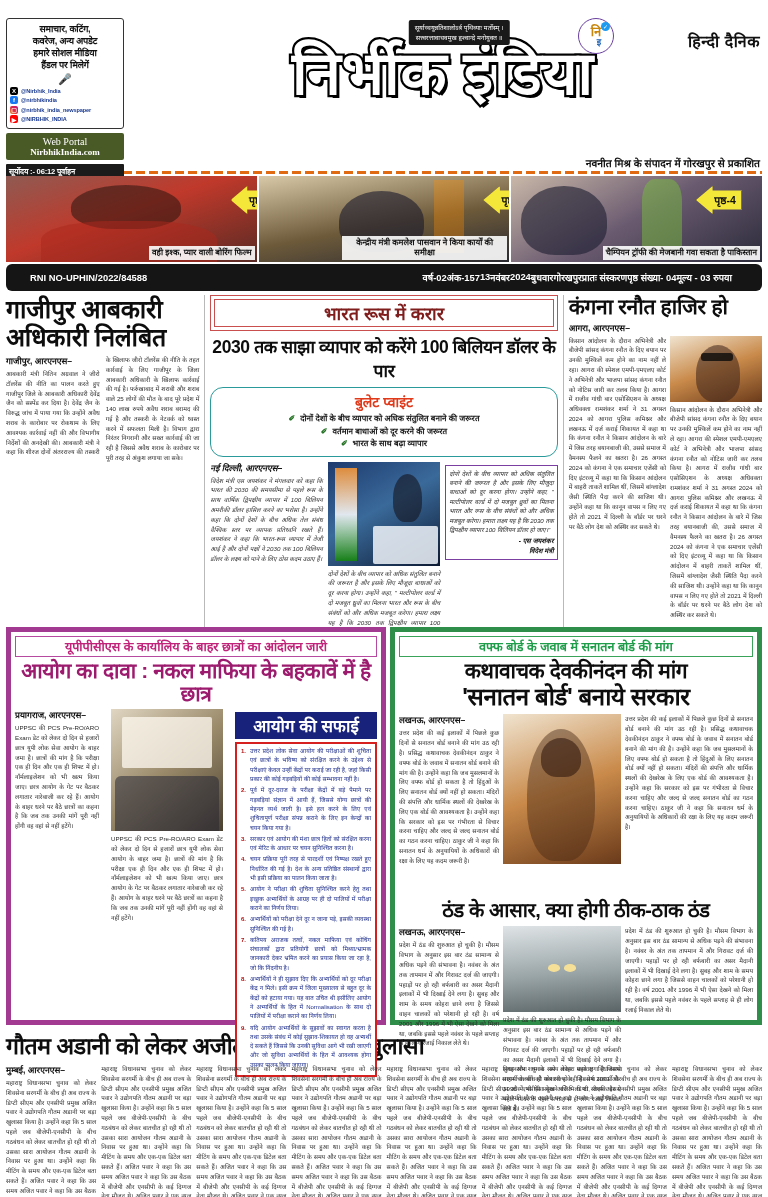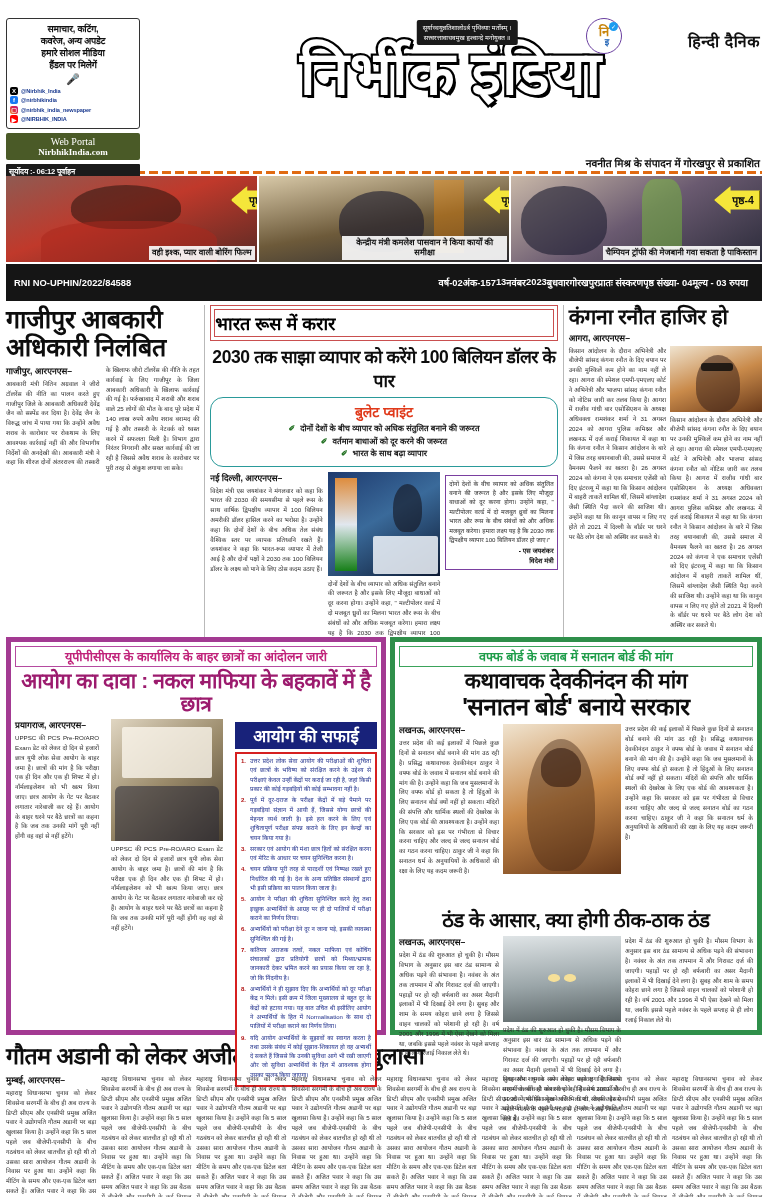--- a/index.html
+++ b/index.html
@@ -7,21 +7,21 @@
     width: 768px; height: 1197px;
     background: #ffffff;
     font-family: "Liberation Sans", sans-serif;
     overflow: hidden;
     position: relative;
   }
   .page { width: 768px; height: 1197px; position: relative; background: #fff; padding: 0 6px; }
 
   
   .masthead { display: flex; height: 168px; padding-top: 18px; position: relative; }
-  .mast-left { width: 134px; display: flex; flex-direction: column; gap: 2px; }
+  .mast-left { width: 118px; display: flex; flex-direction: column; gap: 2px; }
   .social-box {
     border: 1px solid #333; border-radius: 3px; background: #fff;
     padding: 4px 3px 3px; text-align: center;
   }
   .social-box .line {
     font-size: 9.2px; font-weight: bold; color: #111; line-height: 1.32;
     letter-spacing: -0.2px;
   }
   .mic { font-size: 11px; line-height: 1; margin: 2px 0 1px; }
   .handles { margin-top: 2px; }
@@ -94,23 +94,24 @@
     font-size: 10.5px; font-weight: bold; color: #111;
   }
   .arrow .ashape {
     position: absolute; inset: 0;
     background: #f5e63a; border: 1px solid #8a7a00;
     clip-path: polygon(100% 16%, 36% 16%, 36% 0%, 0% 50%, 36% 100%, 36% 84%, 100% 84%);
   }
   .arrow span { position: relative; z-index: 2; padding-left: 12px; }
 
   .ribbon {
-    background: #151515; color: #fff; height: 37px; display: flex; align-items: center;
-    font-size: 9.4px; font-weight: bold; padding: 0 8px; margin-top: 2px;
+    background: #151515; color: #fff; height: 27px; display: flex; align-items: center;
+    font-size: 9.4px; font-weight: bold; padding: 0 24px; margin-top: 2px;
     font-family: "Liberation Sans", sans-serif;
+    border-radius: 6px;
   }
   .ribbon .rni { flex: none; }
   .ribbon .rmid { flex: 1; display: flex; justify-content: flex-end; padding-right: 6px; }
 
   
   .topnews { display: flex; gap: 5px; margin-top: 4px; height: 332px; }
   .col-left { width: 196px; }
   .col-center { width: 352px; }
   .col-right { width: 196px; }
 
@@ -123,41 +124,41 @@
   .body-text {
     font-size: 6.2px; line-height: 1.58; color: #2a2a2a; text-align: justify;
     filter: blur(0.22px);
   }
   .vdiv { width: 1px; background: #b9b9b9; }
 
   .center-band {
     border: 1.4px solid #c94f4f; padding: 3px; background: #fff;
   }
   .center-kicker {
-    border: 1px solid #c94f4f; text-align: left; color: #000000;
+    border: 1px solid #c94f4f; text-align: center; color: #7f1d1d;
     font-size: 18px; font-weight: bold; padding: 1px 0; background: #fff;
   }
   .center-sub {
     text-align: center; font-size: 17.5px; font-weight: bold; color: #0d0d0d;
     margin-top: 3px; letter-spacing: -0.4px;
   }
   .bullet-box {
     border: 1.4px solid #2a9a9a; border-radius: 13px; margin-top: 5px; padding: 4px 8px 5px;
     background: #fff;
   }
   .bullet-title { text-align: center; color: #e03a1b; font-size: 14px; font-weight: bold; }
   .bullet-list { margin-top: 2px; }
   .bullet-list li {
     list-style: none; font-size: 8.1px; font-weight: bold; color: #1b1b1b;
     text-align: center; line-height: 1.55;
   }
   .bullet-list li::before { content: "\2710"; color: #1f6f1f; margin-right: 5px; font-size: 8px; }
 
   .center-flow { display: flex; gap: 5px; margin-top: 5px; }
-  .cf-col { flex: 1; }
+  .cf-col { flex: 1; font-style: italic; }
   .center-photo { width: 100%; height: 104px; background: #1a2a4a; position: relative; overflow: hidden; }
   .quote-box { border: 1.2px solid #7a3fa0; padding: 3px; margin-top: 3px; }
   .quote-text { font-size: 6.1px; line-height: 1.55; color: #2a2a2a; text-align: justify; filter: blur(0.22px); }
   .quote-attr { font-size: 6.6px; font-weight: bold; color: #111; text-align: right; margin-top: 2px; line-height: 1.3; }
 
   .kangana-photo { width: 100%; height: 66px; background: #8a6a5a; position: relative; overflow: hidden; }
 
   
   .midsec { display: flex; gap: 4px; height: 398px; }
   .mbox { position: relative; }
@@ -304,35 +305,35 @@
         <span>पृष्ठ-3</span>
       </div>
     </div>
 
     <div class="pcell">
       <div class="ph ph-c">
         <div class="silh" style="left:4%;top:12%;width:34%;height:80%;background:rgba(30,30,50,.62)"></div>
         <div class="silh" style="left:52%;top:4%;width:16%;height:84%;background:rgba(120,190,60,.5);border-radius:30% 30% 10% 10%"></div>
       </div>
       <div class="pcap">चैम्पियन ट्रॉफी की मेजबानी गवा सकता है पाकिस्तान</div>
-      <div class="arrow" style="right:2px;">
+      <div class="arrow" style="right:20px;">
         <div class="ashape"></div>
         <span>पृष्ठ-4</span>
       </div>
     </div>
   </div>
 
   <div class="ribbon">
     <span class="rni">RNI NO-UPHIN/2022/84588</span>
     <span class="rmid">
       <span>वर्ष-02</span>
       <span>अंक-157</span>
       <span>13</span>
       <span>नवंबर</span>
-      <span>2023</span>
+      <span>2024</span>
       <span>बुधवार</span>
       <span>गोरखपुर</span>
       <span>प्रातः संस्करण</span>
       <span>पृष्ठ संख्या- 04</span>
       <span>मूल्य - 03 रुपया</span>
     </span>
   </div>
 
   <div class="topnews">
 

